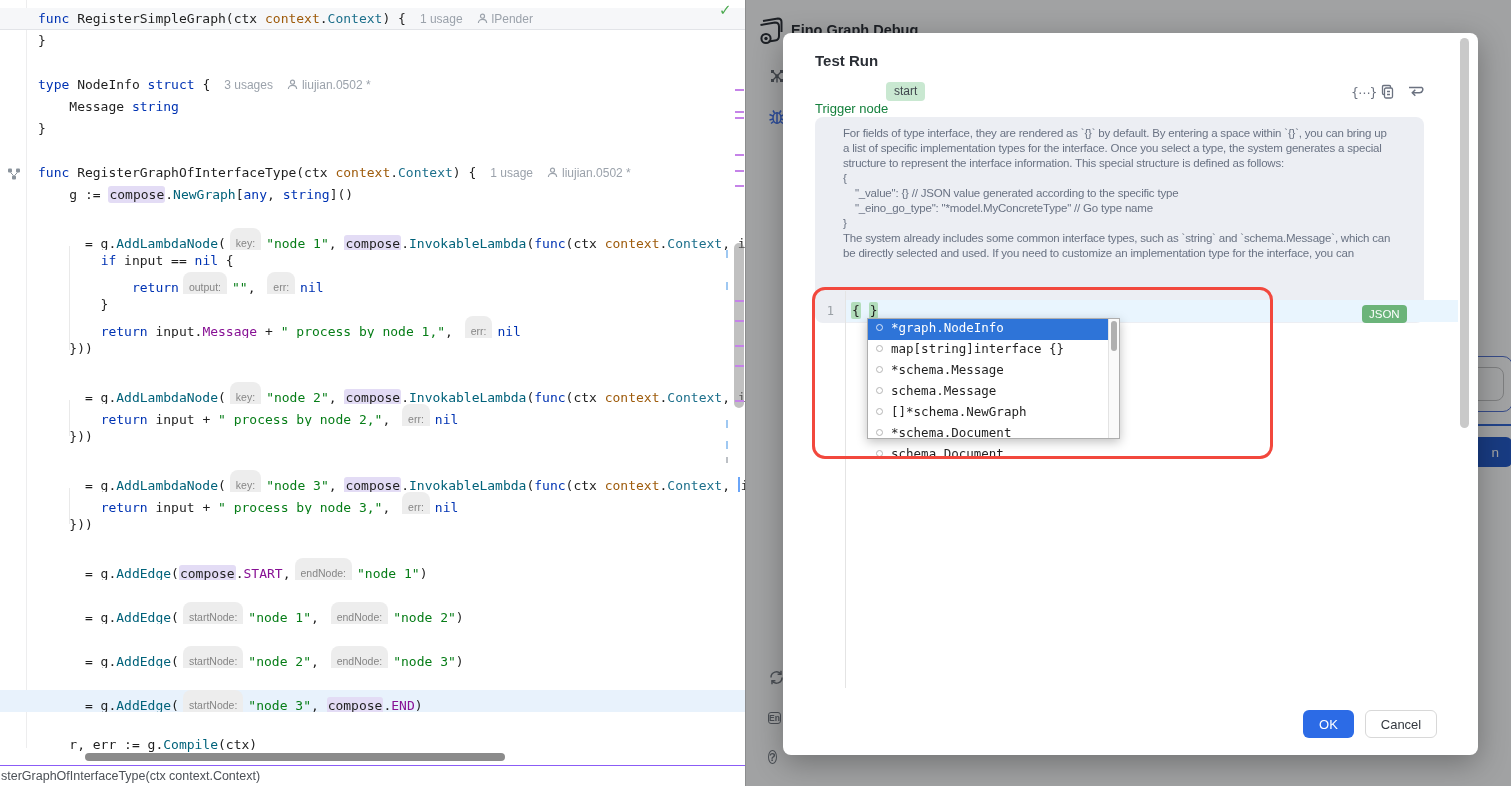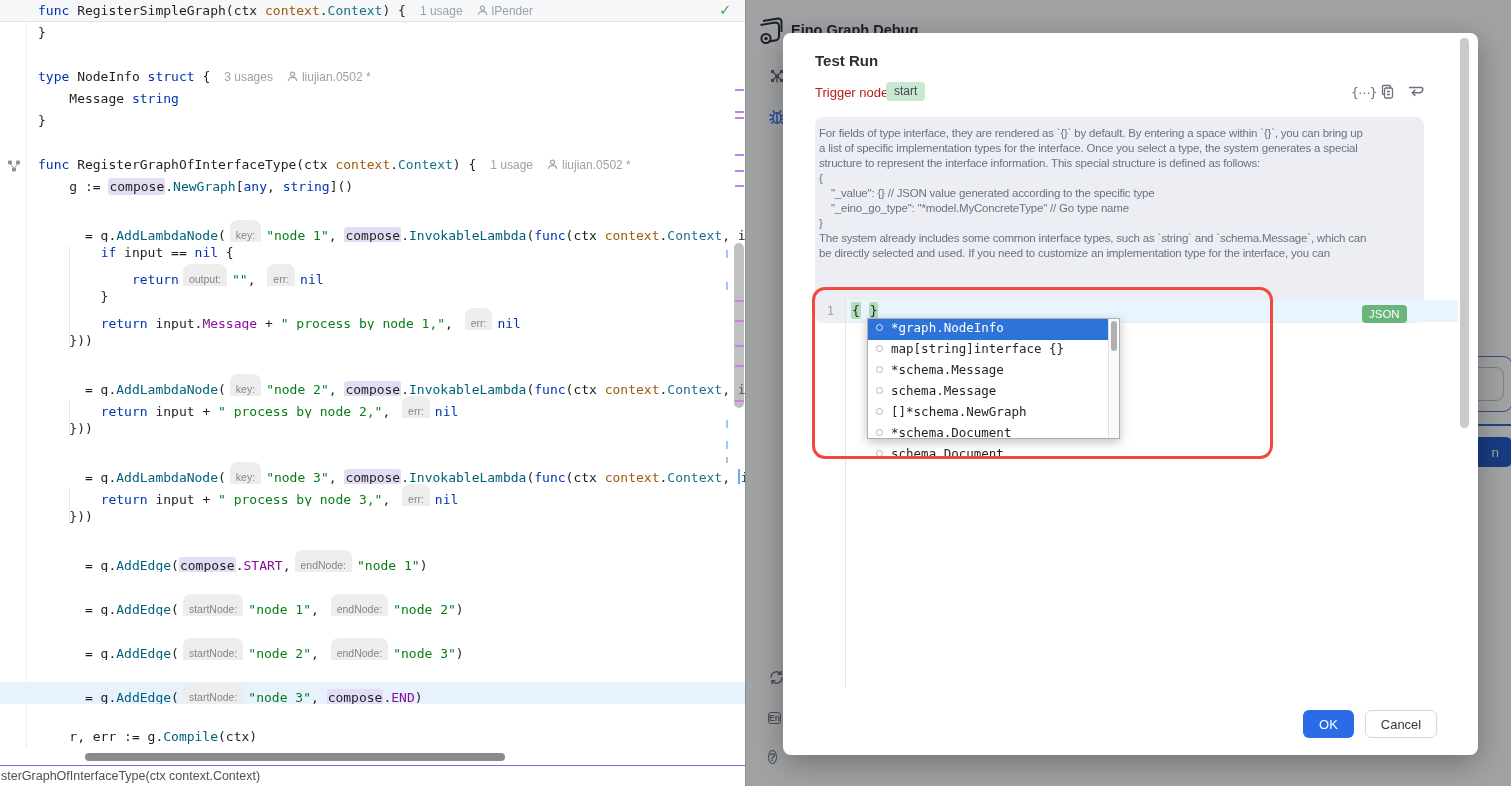--- a/index.html
+++ b/index.html
@@ -1,20 +1,20 @@
 <!DOCTYPE html>
 <html><head>
 <meta charset="utf-8">
 <style>
   html,body{margin:0;padding:0;background:#fff;}
   .root{position:relative;width:1511px;height:786px;overflow:hidden;font-family:"Liberation Sans",sans-serif;background:#fff;}
   
   .ide{position:absolute;left:0;top:0;width:745px;height:786px;background:#fff;overflow:hidden;}
   .gutter-divider{position:absolute;left:26px;top:0;width:1px;height:748px;background:#ededee;z-index:1;}
-  .code-lines{position:absolute;left:0;top:0;width:782px;height:748px;overflow:hidden;z-index:2;}
+  .code-lines{position:absolute;left:0;top:8px;width:782px;height:748px;overflow:hidden;z-index:2;}
   .cl{position:relative;height:22px;line-height:22px;padding-left:38px;white-space:pre;font:13px/22px "DejaVu Sans Mono","Liberation Mono",monospace;color:#1f1f1f;overflow:hidden;}
   .cl.sticky{background:#f6f7f9;border-bottom:1px solid #e2e4e8;height:21px;line-height:21px;}
   .cl.hlrow{background:#e8f2fc;}
   .sg-k{color:#0033b3;}
   .sg-d{color:#1f1f1f;}
   .sg-s{color:#067d17;}
   .sg-c{color:#00627a;}
   .sg-t{color:#1c6f8b;}
   .sg-g{color:#9e5b0b;}
   .sg-m{color:#871094;}
@@ -42,25 +42,25 @@
   .icon-sq{width:16px;height:16px;border:1.5px solid #70767e;border-radius:3px;font:bold 8.5px/16px "Liberation Sans",sans-serif;color:#70767e;text-align:center;}
   .icon-circ{width:15px;height:15px;border:1.5px solid #70767e;border-radius:50%;font:bold 11px/15px "Liberation Sans",sans-serif;color:#70767e;text-align:center;}
   .sliver-card{position:absolute;left:703px;top:356px;width:62px;height:54px;border:1.5px solid #4f6fd2;border-radius:10px;background:#fff;}
   .sliver-inner{position:absolute;left:12px;top:10px;width:40px;height:32px;border:1.5px solid #c4c4c4;border-radius:8px;}
   .sliver-divider{position:absolute;left:685px;top:424px;width:81px;height:2px;background:#2c63d6;}
   .sliver-btn{position:absolute;left:675px;top:437px;width:91px;height:30px;background:#1c54c9;border:none;border-radius:6px;color:#fff;font:13.5px "Liberation Sans",sans-serif;text-align:right;padding-right:13px;}
   
   .overlay{position:absolute;left:745px;top:0;width:766px;height:786px;background:rgba(20,22,26,.4);z-index:20;}
   .modal{position:absolute;left:783px;top:33px;width:695px;height:722px;background:#fff;border-radius:8px;box-shadow:0 8px 30px rgba(0,0,0,.3);z-index:30;overflow:hidden;}
   .m-title{position:absolute;left:32px;top:19px;font:600 15px "Liberation Sans",sans-serif;color:#2b2f36;}
-  .m-trigger-label{position:absolute;left:32px;top:52px;font:13px "Liberation Sans",sans-serif;color:#b91c1c;}
+  .m-trigger-label{position:absolute;left:32px;top:68px;font:13px "Liberation Sans",sans-serif;color:#15803d;}
   .m-trigger-badge{position:absolute;left:103px;top:49px;background:#c9e8d1;color:#41474e;font:12px/15px "Liberation Sans",sans-serif;border-radius:4px;padding:2px 8px;}
   .m-hicon{position:absolute;top:51px;width:18px;height:17px;color:#6b7280;background:none;border:none;padding:0;}
   .braces-glyph{font:12.5px/17px "DejaVu Sans",sans-serif;color:#6b7280;letter-spacing:-1px;}
-  .infobox{position:absolute;left:32px;top:84px;width:609px;height:206px;background:#eceef3;border-radius:8px;padding:9px 4px;box-sizing:border-box;overflow:hidden;}
+  .infobox{position:absolute;left:32px;top:84px;width:609px;height:206px;background:#eceef3;border-radius:8px;padding:9px 28px;box-sizing:border-box;overflow:hidden;}
   .infobox div{font:11.5px/14.95px "Liberation Sans",sans-serif;letter-spacing:-0.2px;color:#697283;white-space:pre;}
   .mini-gutterline{position:absolute;left:62px;top:258px;width:1px;height:397px;background:#e4e4e4;}
   .mini-activeline{position:absolute;left:63px;top:267px;width:612px;height:22px;background:#e9f5fe;}
   .mini-lnum{position:absolute;left:37px;top:267px;width:14px;text-align:right;font:12px/22px "DejaVu Sans Mono",monospace;color:#9aa0a6;}
   .mini-code{position:absolute;left:68px;top:267px;font:13px/22px "DejaVu Sans Mono",monospace;color:#1f1f1f;white-space:pre;}
   .brace{background:#b2ddbb;border-radius:2px;padding:1px 1px;}
   .json-badge{position:absolute;left:579px;top:272px;background:#6bb47a;color:#fff;font:11.5px/14px "Liberation Sans",sans-serif;border-radius:4px;padding:2px 7px;}
   .redbox{position:absolute;left:29px;top:254px;width:461px;height:172px;border:3px solid #f2483d;border-radius:13px;box-sizing:border-box;pointer-events:none;}
   .dropdown{position:absolute;left:84px;top:285px;width:253px;height:121px;background:#fff;border:1px solid #aeaeae;box-shadow:0 3px 10px rgba(0,0,0,.25);box-sizing:border-box;}
   .dd-item{position:relative;height:21px;line-height:17px;padding-left:23px;font:12.5px/17px "DejaVu Sans Mono",monospace;color:#1f1f1f;white-space:pre;}

